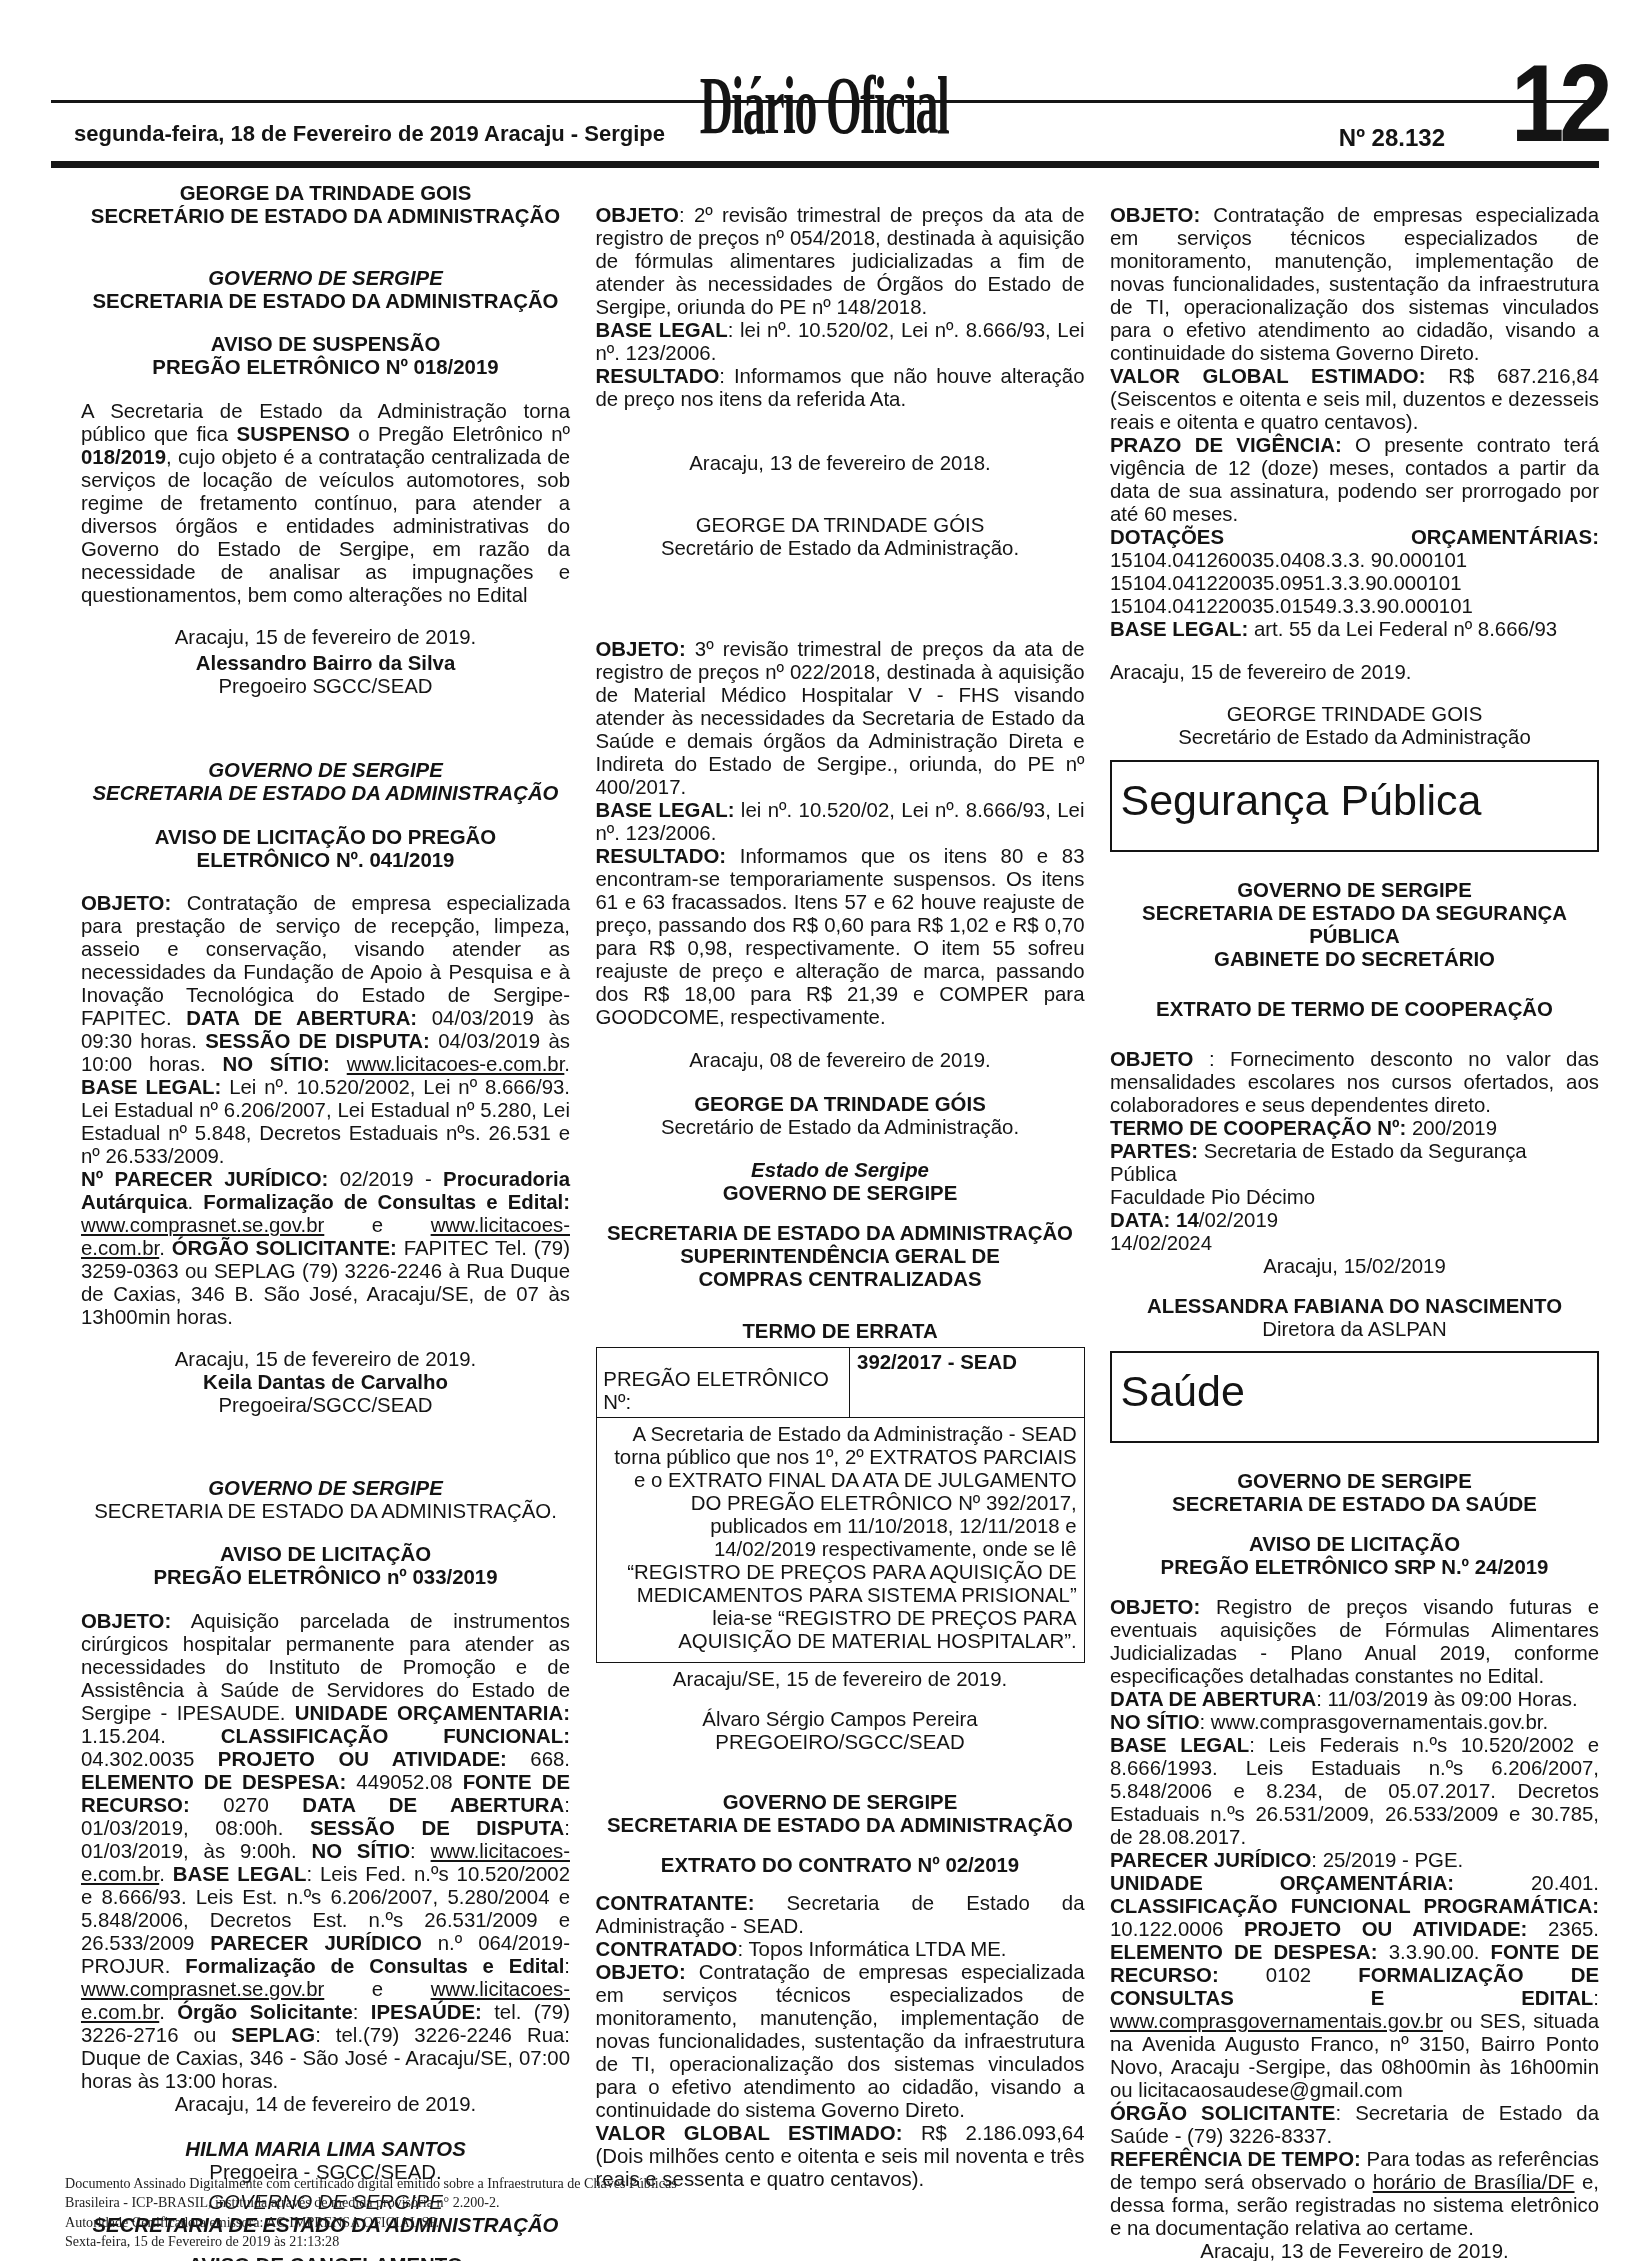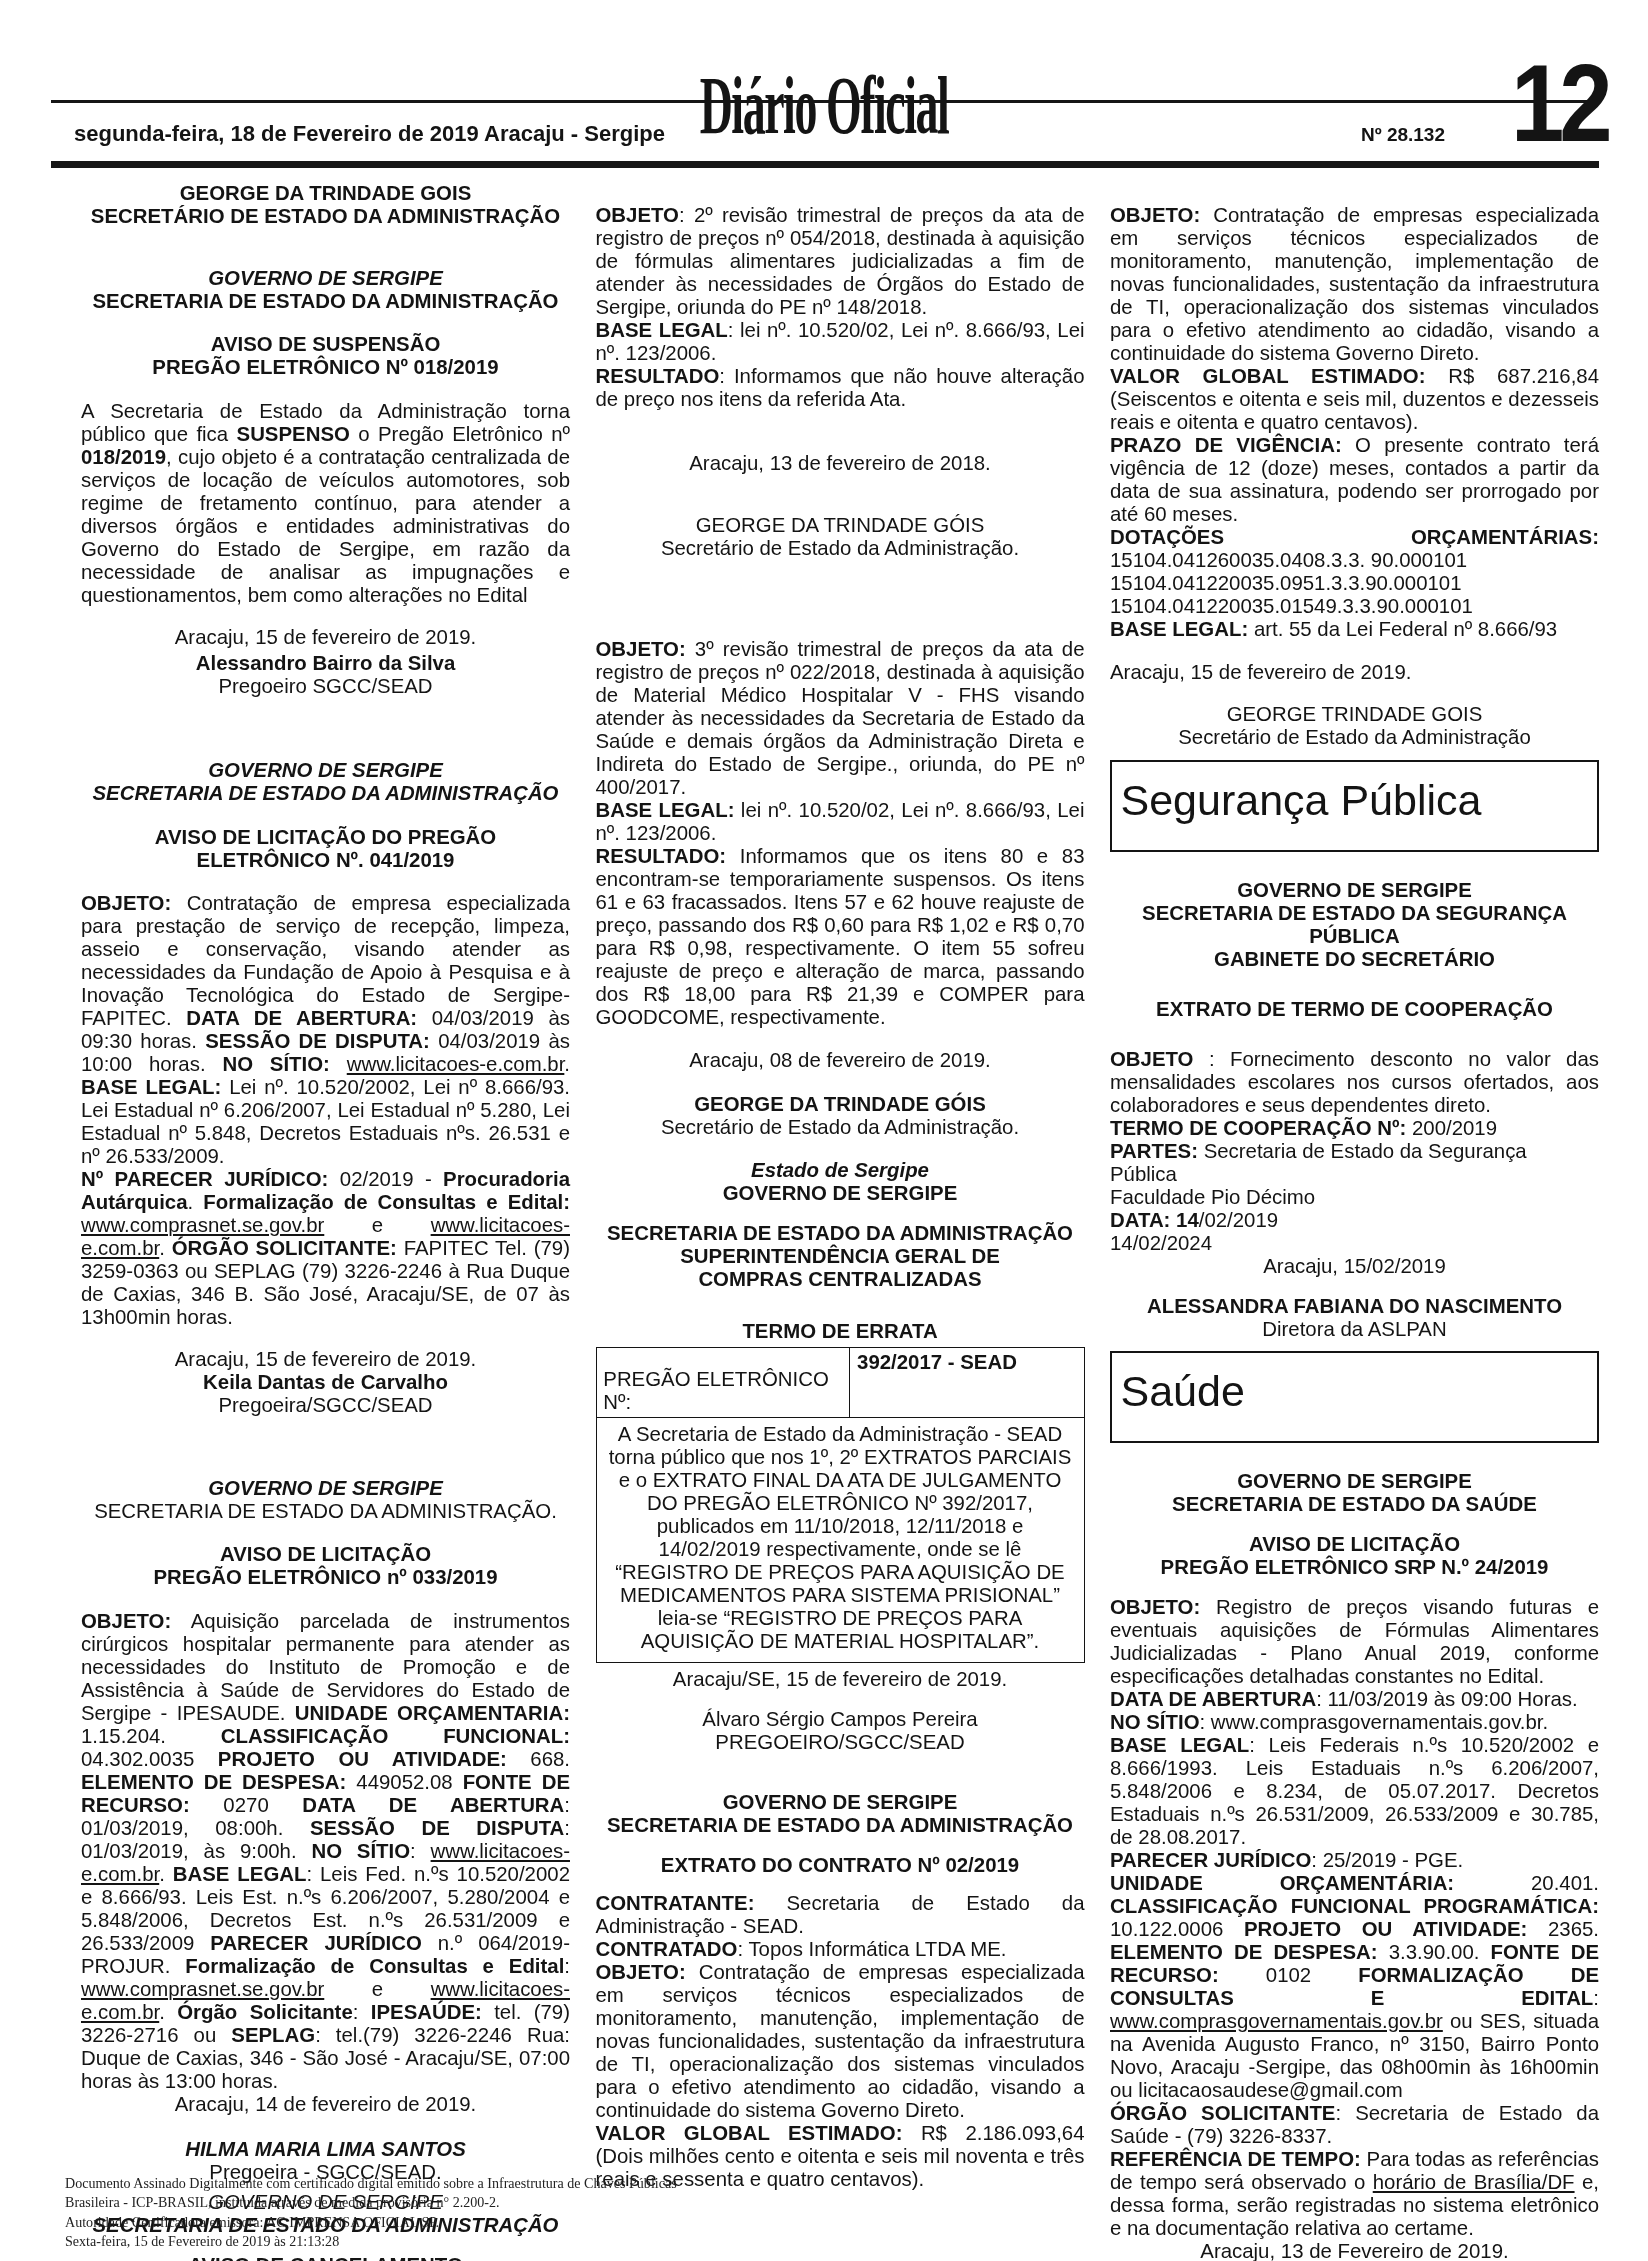--- a/index.html
+++ b/index.html
@@ -22,21 +22,21 @@
     letter-spacing:-2.6px;
     transform:scaleX(.56);transform-origin:center top;
     white-space:nowrap;z-index:2;
   }
   #gazette-date{
     position:absolute;left:74px;top:121px;
     font-weight:700;font-size:22px;white-space:nowrap;
   }
   #issue-number{
     position:absolute;right:203px;top:124px;
-    font-weight:700;font-size:19px;white-space:nowrap;
+    font-weight:700;font-size:24px;white-space:nowrap;
   }
   #page-number{
     position:absolute;right:41px;top:49px;
     font-weight:700;font-size:109px;line-height:1;
     letter-spacing:-6px;transform:scaleX(.88);transform-origin:right top;
   }
   
   #content{
     position:absolute;top:182px;left:81px;right:49px;
     display:flex;gap:25.5px;align-items:flex-start;
@@ -55,21 +55,21 @@
     border:2.6px solid #141414;
     margin:10.2px 0 0 0;
     padding:15.3px 10.2px 25.5px 8.5px;
     font-size:43px;line-height:1.1;
     text-align:left;
   }
   table.errata{width:100%;border-collapse:collapse;margin:3.4px 0 5.1px 0;}
   table.errata td{border:1.7px solid #141414;padding:3.4px 6.8px;font-size:20.4px;line-height:23px;}
   table.errata td.hl{width:52%;vertical-align:bottom;height:63px;}
   table.errata td.hr{vertical-align:top;font-weight:bold;}
-  table.errata td.bd{vertical-align:top;text-align:center;padding:5.1px 6.8px 8.5px 6.8px;}
+  table.errata td.bd{vertical-align:top;text-align:right;padding:5.1px 6.8px 8.5px 6.8px;}
   
   #signature-footer{
     position:absolute;left:65px;bottom:10.2px;
     font-family:"Liberation Serif","DejaVu Serif",serif;
     font-size:14.5px;line-height:1.32;color:#222;
     transform:scaleX(.97);transform-origin:left bottom;
   }
 </style>
 </head>
 <body>

